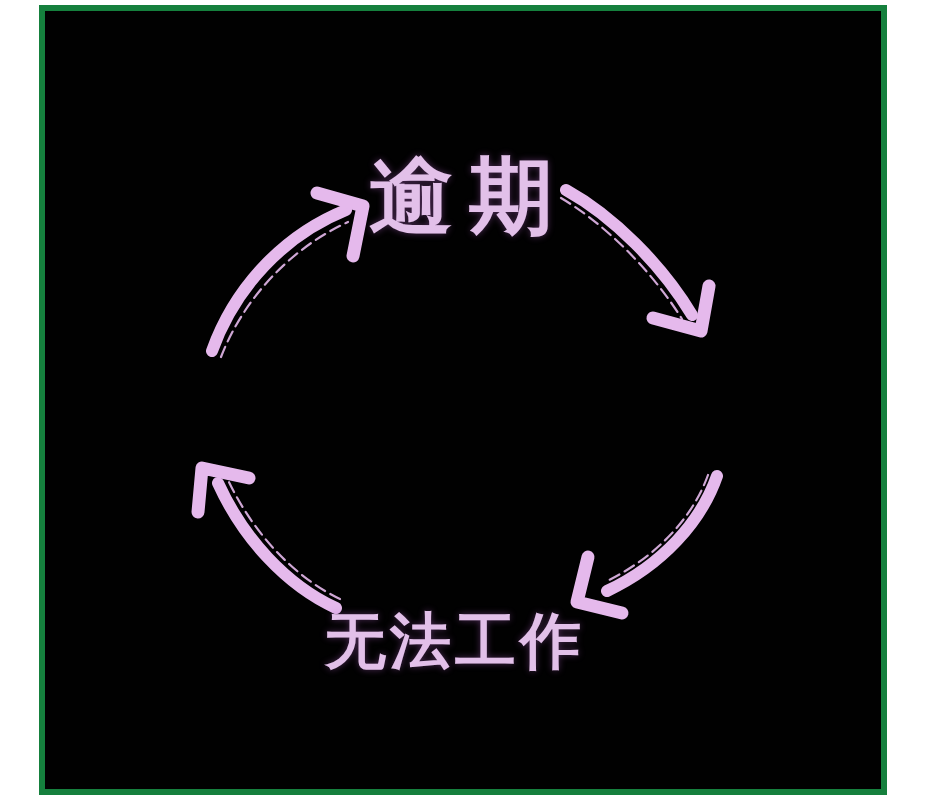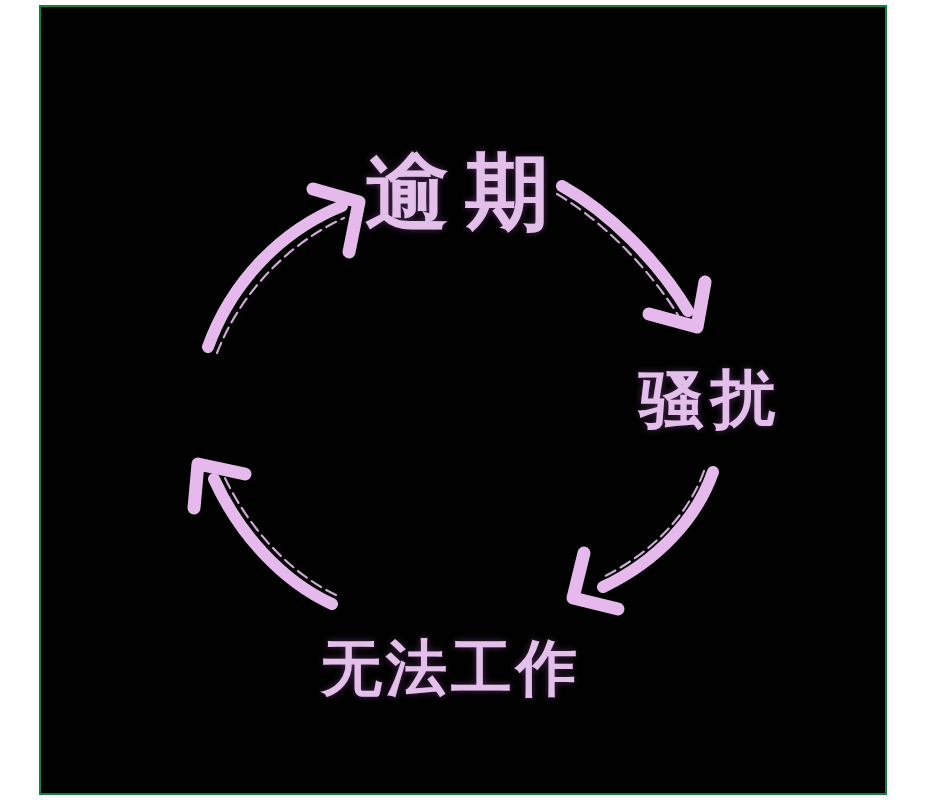--- a/index.html
+++ b/index.html
@@ -18,21 +18,21 @@
     background: var(--page-bg, #ffffff);
   }
   .panel {
     position: absolute;
     left: 39px;
     top: 5px;
     width: 848px;
     height: 790px;
     box-sizing: border-box;
     background: var(--panel-bg, #010101);
-    border: 2px solid #15803d;
+    border: 6px solid #15803d;
   }
   .arrow-layer {
     position: absolute;
     left: 0;
     top: 0;
     width: 848px;
     height: 790px;
   }
   .arrow-layer path {
     fill: none;
@@ -66,21 +66,20 @@
     left: 670px;
     top: 392px;
     font-size: 64px;
     letter-spacing: 8px;
   }
   .node-bottom {
     left: 410px;
     top: 631px;
     font-size: 61px;
     letter-spacing: 4px;
-    margin-top: 31px;
   }
   .node-left {
     left: 176px;
     top: 395px;
     font-size: 64px;
     letter-spacing: 8px;
   }
 </style>
 </head>
 <body>
@@ -110,19 +109,18 @@
 
       <g>
         <path class="arrow-main" d="M 291 597 C 241 574, 198 527, 173 472"></path>
         <path class="arrow-sketch" d="M 295 588 C 249 566, 208 522, 183 469"></path>
         <path class="arrow-head" d="M 204 467 L 157 457 L 153 501"></path>
       </g>
     </svg>
 
     <div class="node node-top">逾期</div>
 
-    <div class="node node-right">骚扰</div>
 
     <div class="node node-bottom">无法工作</div>
 
 
   </div>
 </div>
 
 </body></html>

